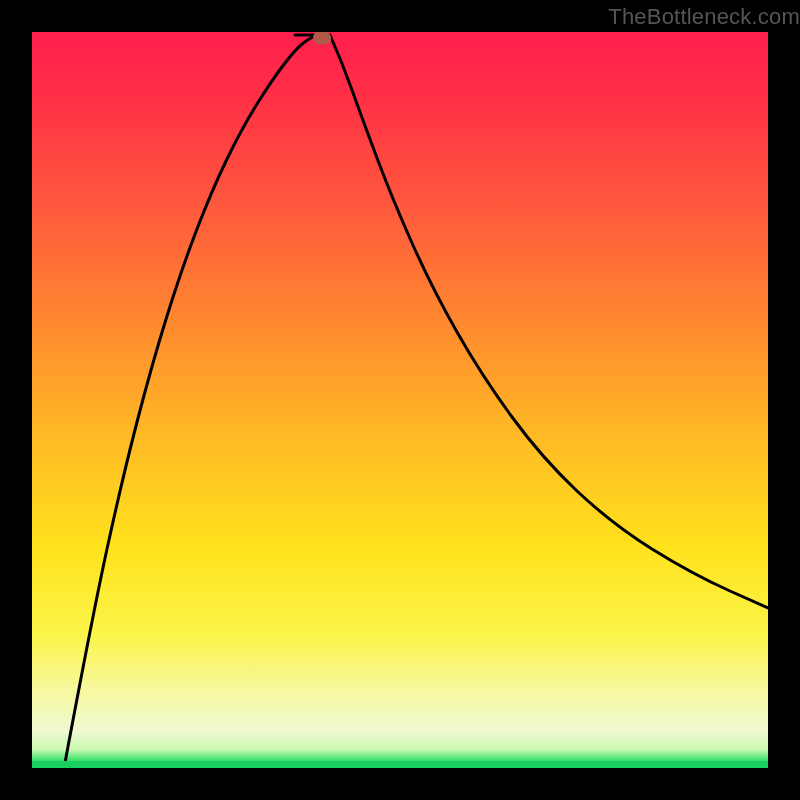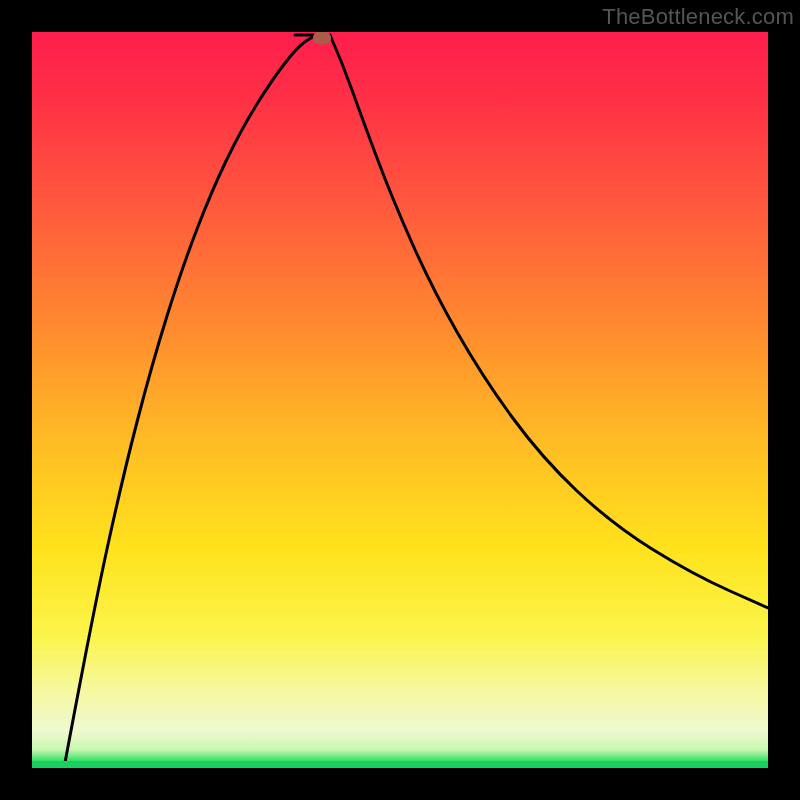--- a/index.html
+++ b/index.html
@@ -13,21 +13,21 @@
   }
   .frame {
     position: relative;
     width: 800px;
     height: 800px;
     background: #000;
   }
   .attribution {
     position: absolute;
     top: 4px;
-    right: 6px;
+    right: 0;
     color: #555;
     font-size: 22px;
     font-weight: 500;
     letter-spacing: 0.2px;
     font-family: Arial, Helvetica, sans-serif;
   }
   .plot-area {
     position: absolute;
     left: 32px;
     top: 32px;

